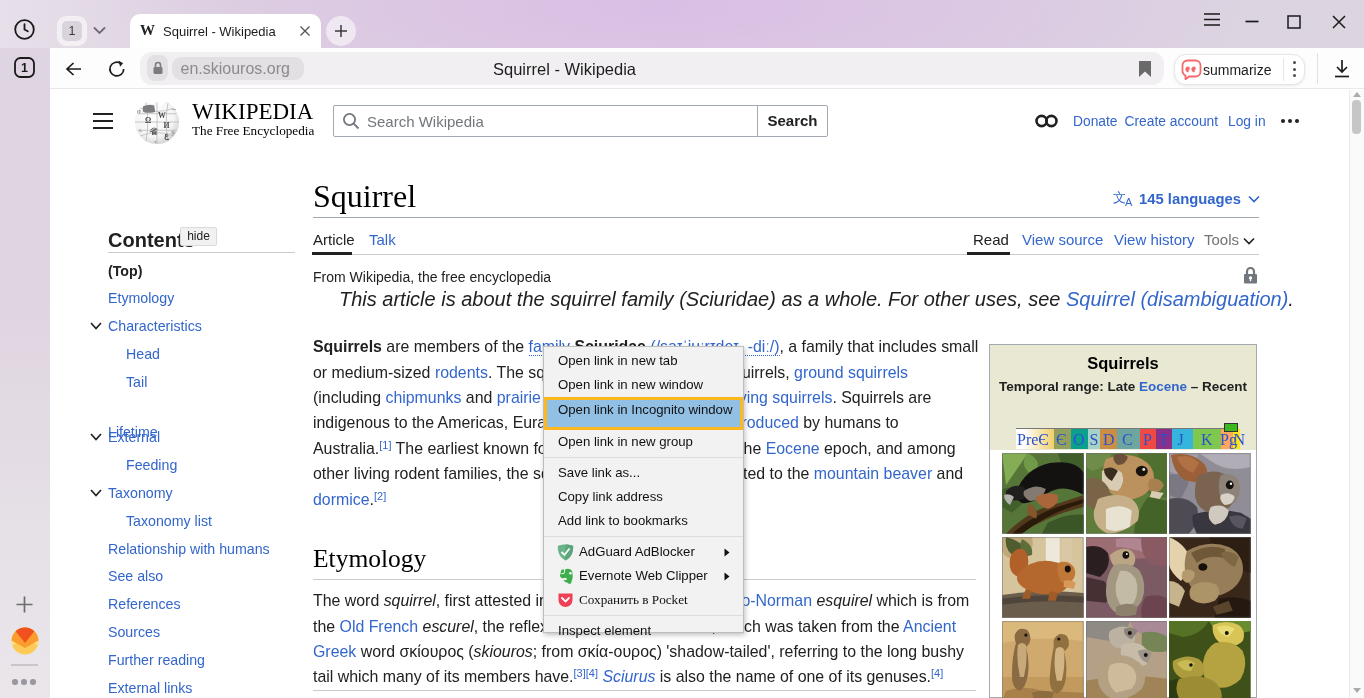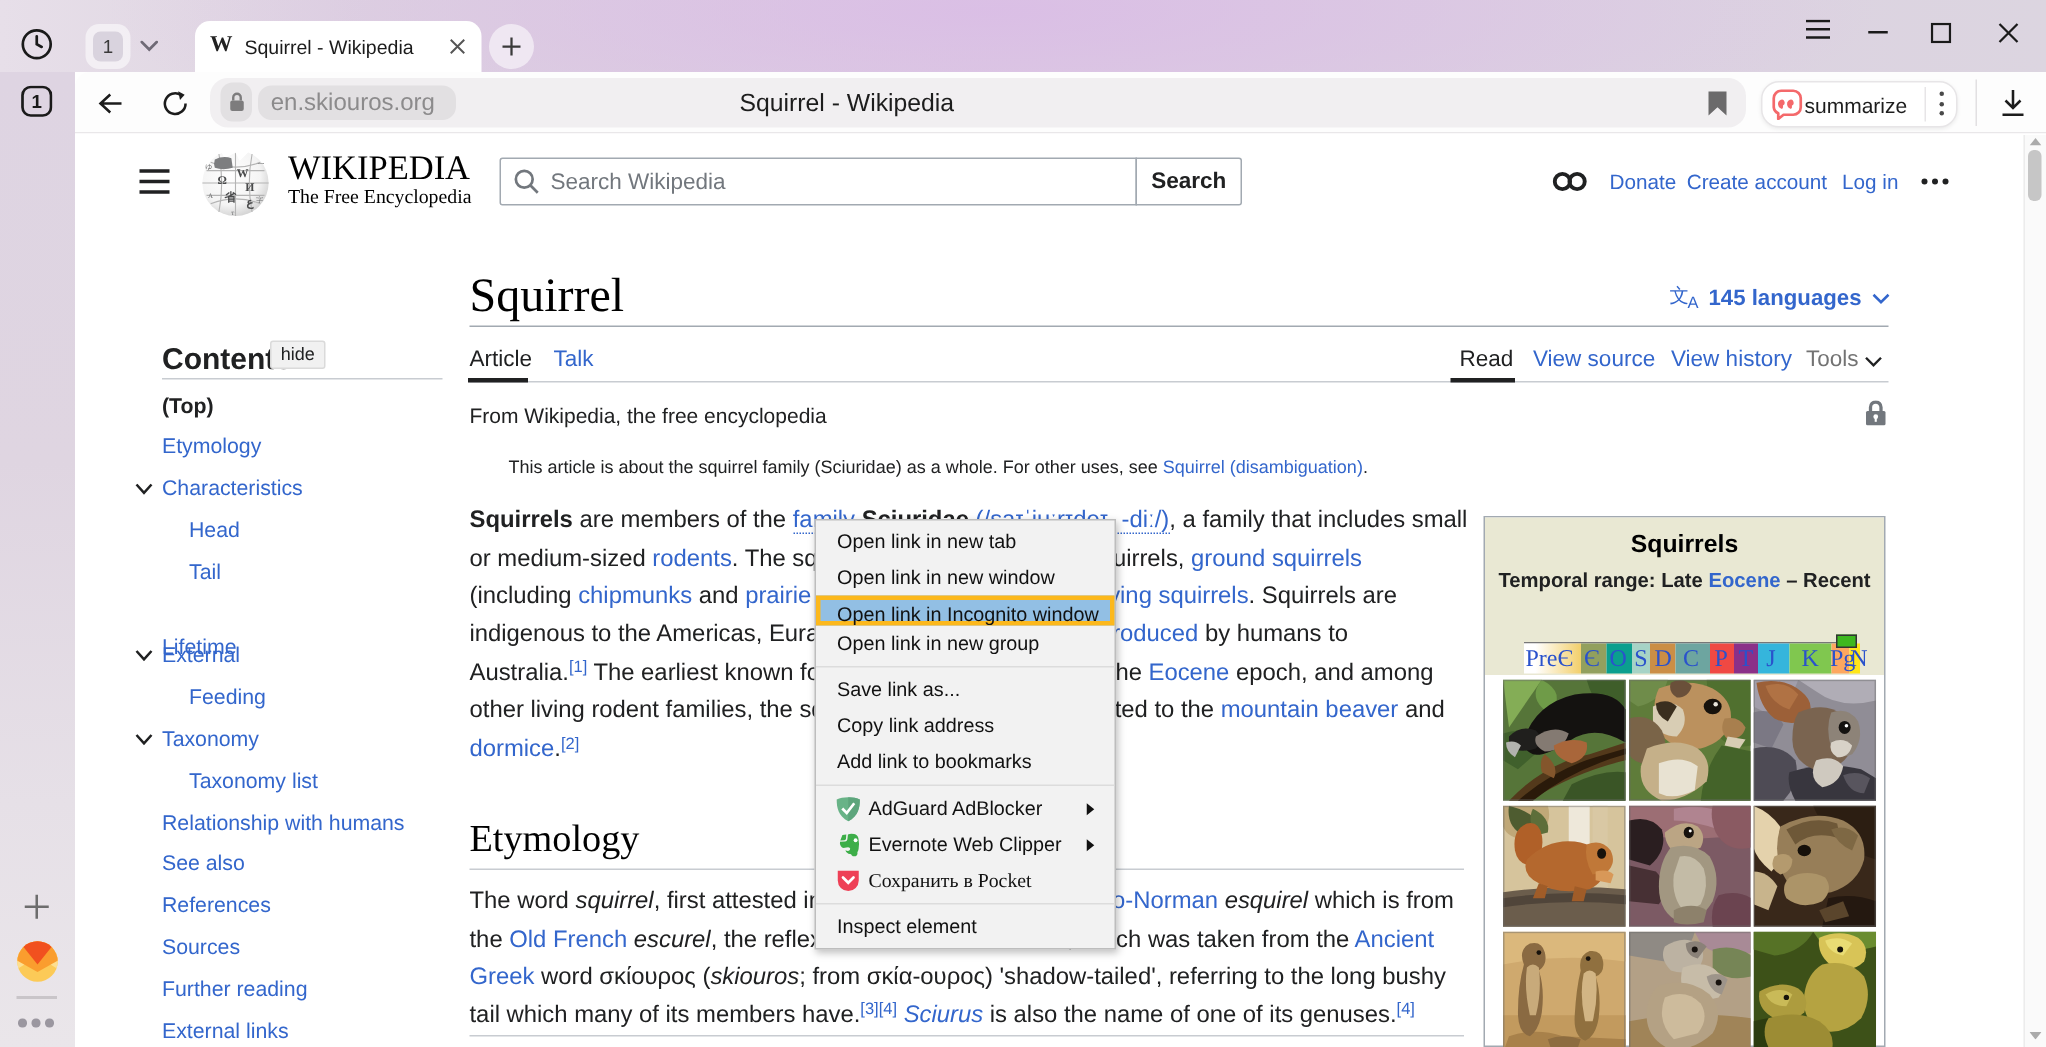--- a/index.html
+++ b/index.html
@@ -256,21 +256,21 @@
 <div class="abs" style="left:313px;top:253.5px;width:946px;height:1px;background:#c8ccd1;"></div>
 
 <span class="abs" style="left:313px;top:269px;font-size:14px;color:#202122;">From Wikipedia, the free encyclopedia</span>
 <svg class="abs" style="left:1243px;top:267px;" width="15" height="17" viewBox="0 0 15 17">
     <rect x="1" y="7" width="13" height="9.5" rx="1" fill="#72777d"></rect>
     <path d="M4 7.5 V4.5 a3.5 3.5 0 0 1 7 0 V7.5" stroke="#72777d" stroke-width="2.2" fill="none"></path>
     <circle cx="7.5" cy="10.8" r="1.6" fill="#fff"></circle>
     <rect x="6.8" y="11" width="1.4" height="3.2" fill="#fff"></rect>
   </svg>
 
-<div class="abs" style="left:339px;top:304px;font-size:12px;color:#202122;white-space:nowrap;">This article is about the squirrel family (Sciuridae) as a whole. For other uses, see <span style="color:#36c;">Squirrel (disambiguation)</span>.</div>
+<div class="abs" style="left:339px;top:288px;font-size:20px;font-style:italic;color:#202122;white-space:nowrap;">This article is about the squirrel family (Sciuridae) as a whole. For other uses, see <span style="color:#36c;">Squirrel (disambiguation)</span>.</div>
 
 <div class="bodyline" style="left:313px;top:338.1px;"><b>Squirrels</b> are members of the <span class="bluelink dotted">family</span> <b>Sciuridae</b> <span class="bluelink dotted">(/saɪˈjuːrɪdeɪ, -diː/)</span>, a family that includes small</div>
 <div class="bodyline" style="left:313px;top:363.5px;">or medium-sized <span class="bluelink">rodents</span>. The squirrel family includes tree squirrels, <span class="bluelink">ground squirrels</span></div>
 <div class="bodyline" style="left:313px;top:388.9px;">(including <span class="bluelink">chipmunks</span> and <span class="bluelink">prairie dogs</span>, among others), and <span class="bluelink">flying squirrels</span>. Squirrels are</div>
 <div class="bodyline" style="left:313px;top:414.3px;">indigenous to the Americas, Eurasia, and Africa, and were <span class="bluelink">introduced</span> by humans to</div>
 <div class="bodyline" style="left:313px;top:439.7px;">Australia.<sup>[1]</sup> The earliest known fossilized squirrels date from the <span class="bluelink">Eocene</span> epoch, and among</div>
 <div class="bodyline" style="left:313px;top:465.1px;">other living rodent families, the squirrels are most closely related to the <span class="bluelink">mountain beaver</span> and</div>
 <div class="bodyline" style="left:313px;top:490.5px;"><span class="bluelink">dormice</span>.<sup>[2]</sup></div>
 
 <span class="abs" style="left:313px;top:546px;font-family:'Liberation Serif',serif;font-size:25.5px;color:#000;line-height:25px;">Etymology</span>
@@ -465,21 +465,21 @@
  <path d="M46 22 Q64 18 74 30 Q80 44 72 58 Q60 70 44 66 Q32 58 34 42 Q36 28 46 22 Z" fill="#b5a341"></path>
  <path d="M4 40 Q18 32 30 38 Q38 44 34 54 Q26 62 14 58 Q2 52 4 40 Z" fill="#ad9c3e"></path>
  <path d="M8 42 Q18 36 26 42 L22 50 Q12 50 8 42" fill="#c9ba58"></path>
  <circle cx="22" cy="44" r="1.8" fill="#17140a"></circle>
  <path d="M10 58 Q30 52 44 60 Q56 68 52 81 L12 81 Q4 68 10 58 Z" fill="#9c8c34"></path>
 </svg>
 
 <div id="cmenu">
  <div class="mi">Open link in new tab</div>
  <div class="mi">Open link in new window</div>
- <div style="position:relative;height:20px;background:#92bfe4;border:3px solid #fcb81c;">
+ <div style="position:relative;height:33px;background:#92bfe4;border:3px solid #fcb81c;">
       <span style="position:absolute;left:11px;top:1px;line-height:18px;white-space:nowrap;">Open link in Incognito window</span>
     </div>
  <div class="mi">Open link in new group</div>
  <div class="msep"></div>
  <div class="mi">Save link as...</div>
  <div class="mi">Copy link address</div>
  <div class="mi">Add link to bookmarks</div>
  <div class="msep"></div>
  <div class="mi" style="position:relative;padding-left:35px;">AdGuard AdBlocker
    <svg style="position:absolute;left:13px;top:3.5px;" width="17" height="17" viewBox="0 0 17 17">

